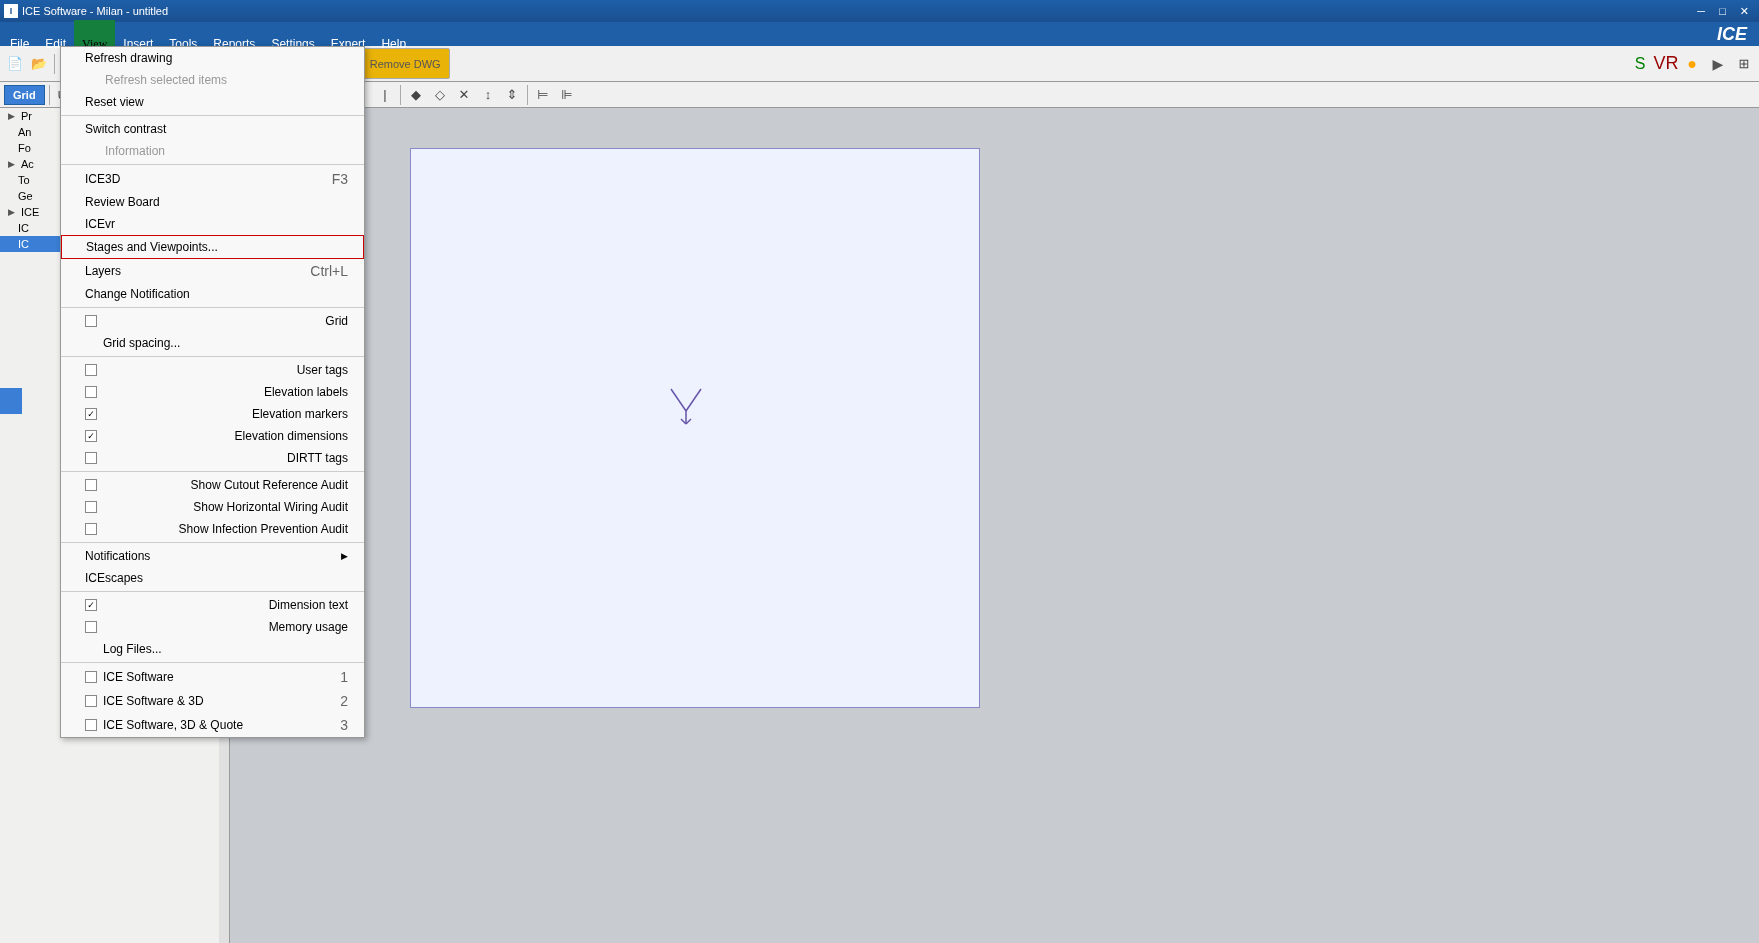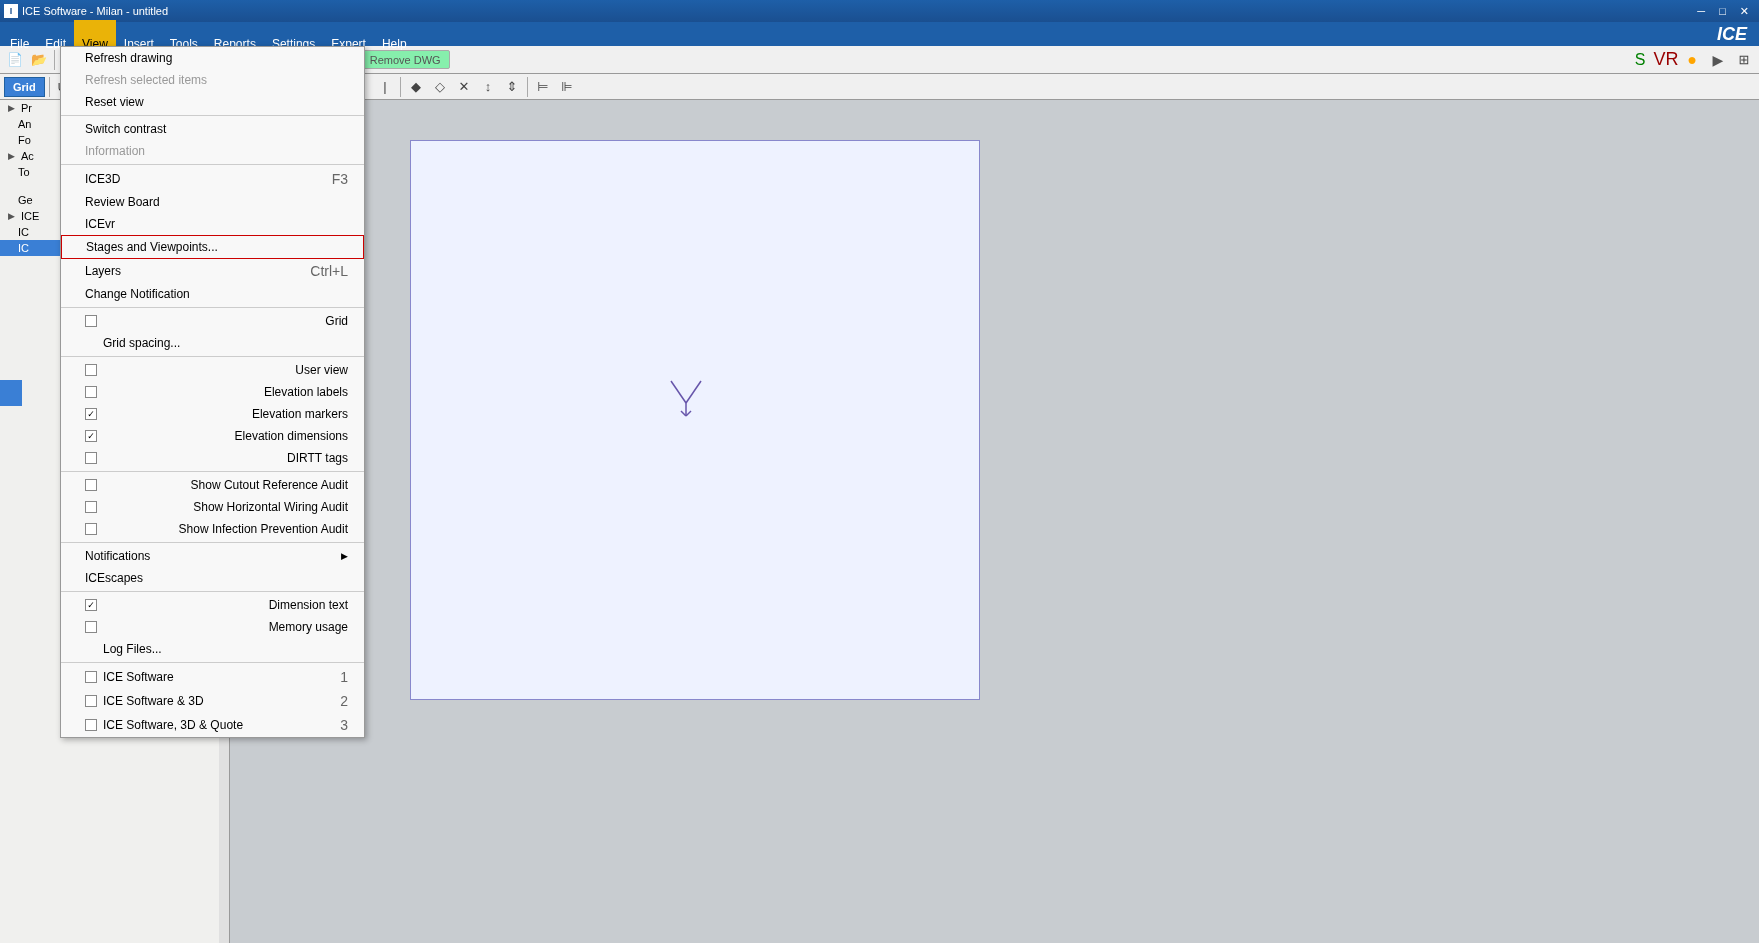--- a/index.html
+++ b/index.html
@@ -35,21 +35,21 @@
       font-size: 12px;
     }
     .menu-item {
       padding: 14px 8px;
       cursor: pointer;
       height: 24px;
       line-height: 20px;
       color: white;
     }
     .menu-item:hover, .menu-item.active { background: #3a7fd5; }
-    .menu-item.active { background: #eab308; color: #000; }
+    .menu-item.active { background: #15803d; color: #000; font-family: Liberation Serif, serif; }
     #ice-logo { margin-left: auto; color: white; font-size: 18px; font-weight: bold; padding-right: 10px; font-style: italic; }
 
     
     #toolbar-area {
       background: #f0f0f0;
       border-bottom: 1px solid #999;
       min-height: 28px;
       display: flex;
       align-items: center;
       padding: 2px 4px;
@@ -136,21 +136,21 @@
       cursor: pointer;
       display: flex;
       align-items: center;
       justify-content: space-between;
       min-height: 22px;
     }
     .dd-item.highlighted {
       background: transparent;
       border: 1.5px solid #cc0000;
     }
-    .dd-item.disabled { color: #999; cursor: default; }
+    .dd-item.disabled { color: #999; cursor: default; margin-left: 20px; }
     .dd-sep { height: 1px; background: #ccc; margin: 2px 0; }
     .dd-shortcut { color: #666; font-size: 14px; margin-left: auto; }
     .dd-arrow { margin-left: auto; font-size: 9px; }
     .dd-checkbox {
       width: 12px; height: 12px; border: 1px solid #888;
       margin-right: 6px; display: inline-flex; align-items: center; justify-content: center;
       font-size: 9px; flex-shrink: 0;
       background: white;
     }
     .dd-checkbox.checked { background: white; }
@@ -162,22 +162,22 @@
 
     .tb-icon-btn {
       background: none; border: none; cursor: pointer;
       width: 22px; height: 22px; display: inline-flex; align-items: center; justify-content: center;
       font-size: 13px; color: #444;
       border: 1px solid transparent;
       border-radius: 2px;
     }
     .currency-label { font-size: 11px; color: #333; padding: 0 4px; }
     .tb-text-btn {
-      background: #86efac; border: 1px solid #aaa; border-radius: 2px;
-      padding: 1px 8px; font-size: 11px; cursor: pointer; height: 19px;
+      background: #eab308; border: 1px solid #aaa; border-radius: 2px;
+      padding: 1px 8px; font-size: 11px; cursor: pointer; height: 31px;
       display: inline-flex; align-items: center; gap: 3px; color: #555;
     }
 
     .grid-label {
       background: #3a7fd5; color: white; padding: 1px 8px;
       font-size: 11px; font-weight: bold; cursor: pointer;
       border: 1px solid #2060a0;
       height: 20px; display: inline-flex; align-items: center;
     }
   </style>
@@ -283,21 +283,21 @@
       <span style="padding-left:10px;text-align:center;">Fo</span>
     </div>
     <div class="tree-item">
       <span class="tree-expand">▶</span>
       <span>Ac</span>
     </div>
     <div class="tree-item">
       <span style="padding-left:10px;">To</span>
     </div>
     <div class="tree-item">
-      <span style="padding-left:10px;margin-top:12px;">Ge</span>
+      <span style="padding-left:10px;">Ge</span>
     </div>
     <div class="tree-item">
       <span class="tree-expand">▶</span>
       <span>ICE</span>
     </div>
     <div class="tree-item">
       <span style="padding-left:10px;">IC</span>
     </div>
     <div class="tree-item selected">
       <span style="padding-left:10px;">IC</span>
@@ -376,21 +376,21 @@
     <span class="dd-checkbox"></span>
     <span>Grid</span>
   </div>
   <div class="dd-item">
     <span style="padding-left:18px;">Grid spacing...</span>
   </div>
   <div class="dd-sep"></div>
 
   <div class="dd-item">
     <span class="dd-checkbox"></span>
-    <span>User view</span>
+    <span>User tags</span>
   </div>
   <div class="dd-item">
     <span class="dd-checkbox"></span>
     <span>Elevation labels</span>
   </div>
   <div class="dd-item">
     <span class="dd-checkbox checked">✓</span>
     <span>Elevation markers</span>
   </div>
   <div class="dd-item">

